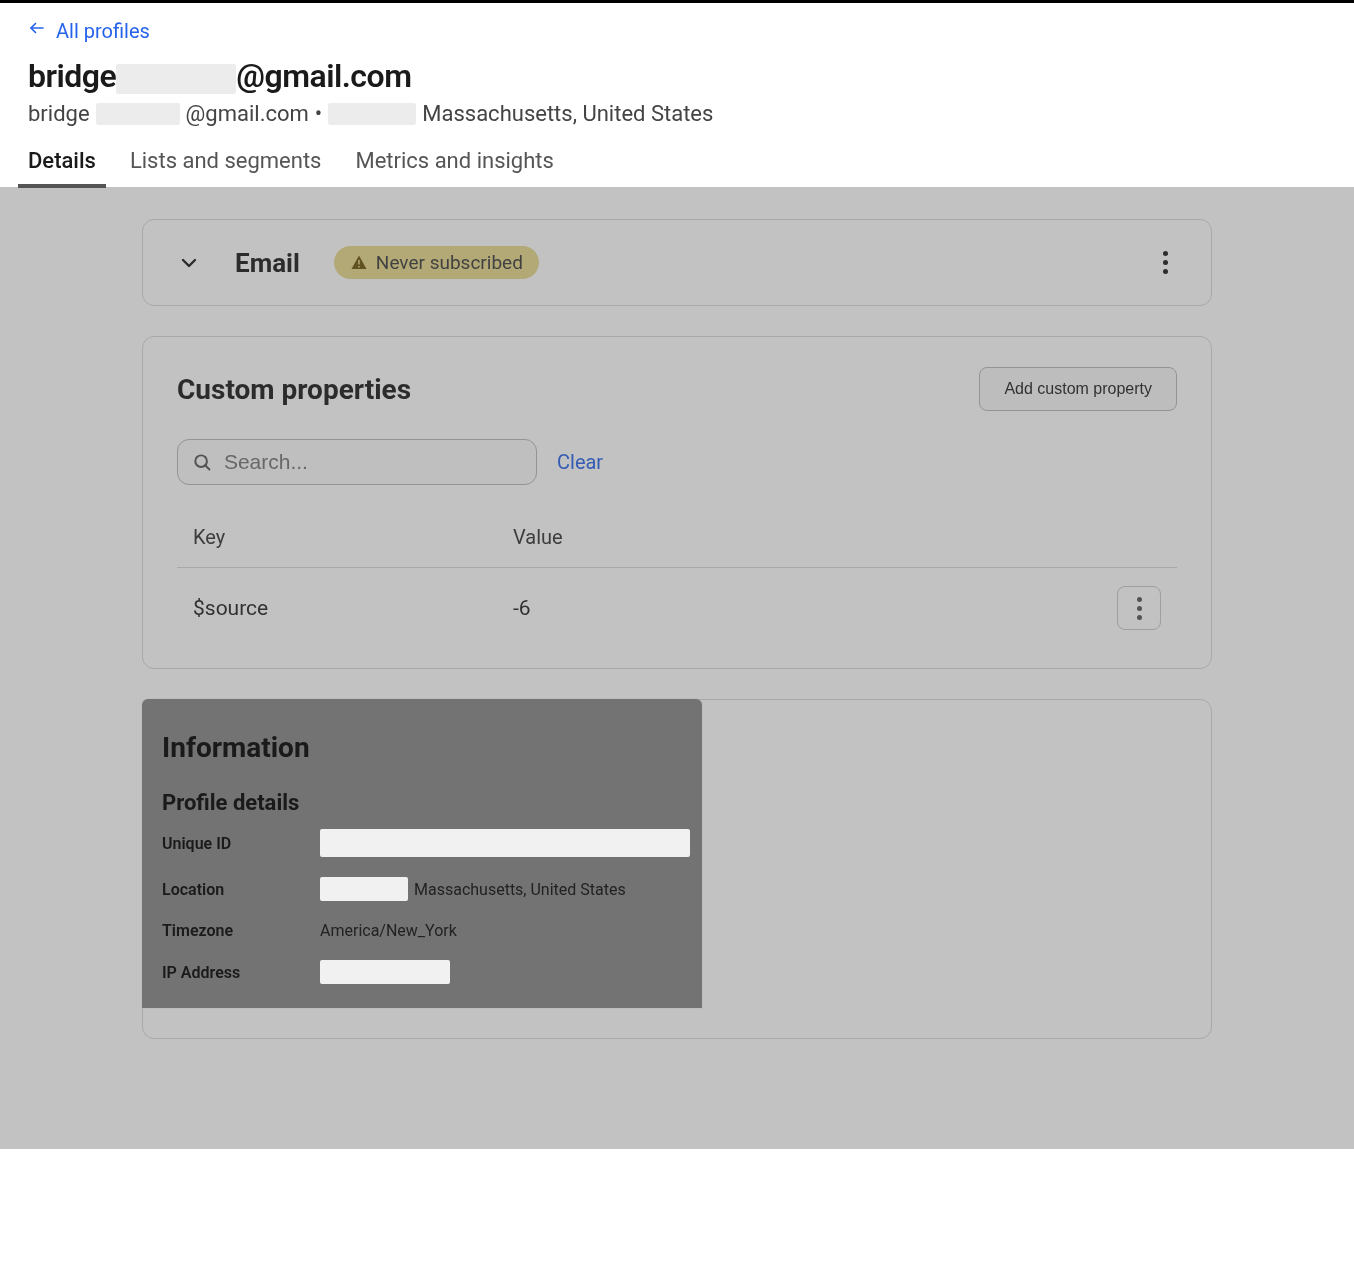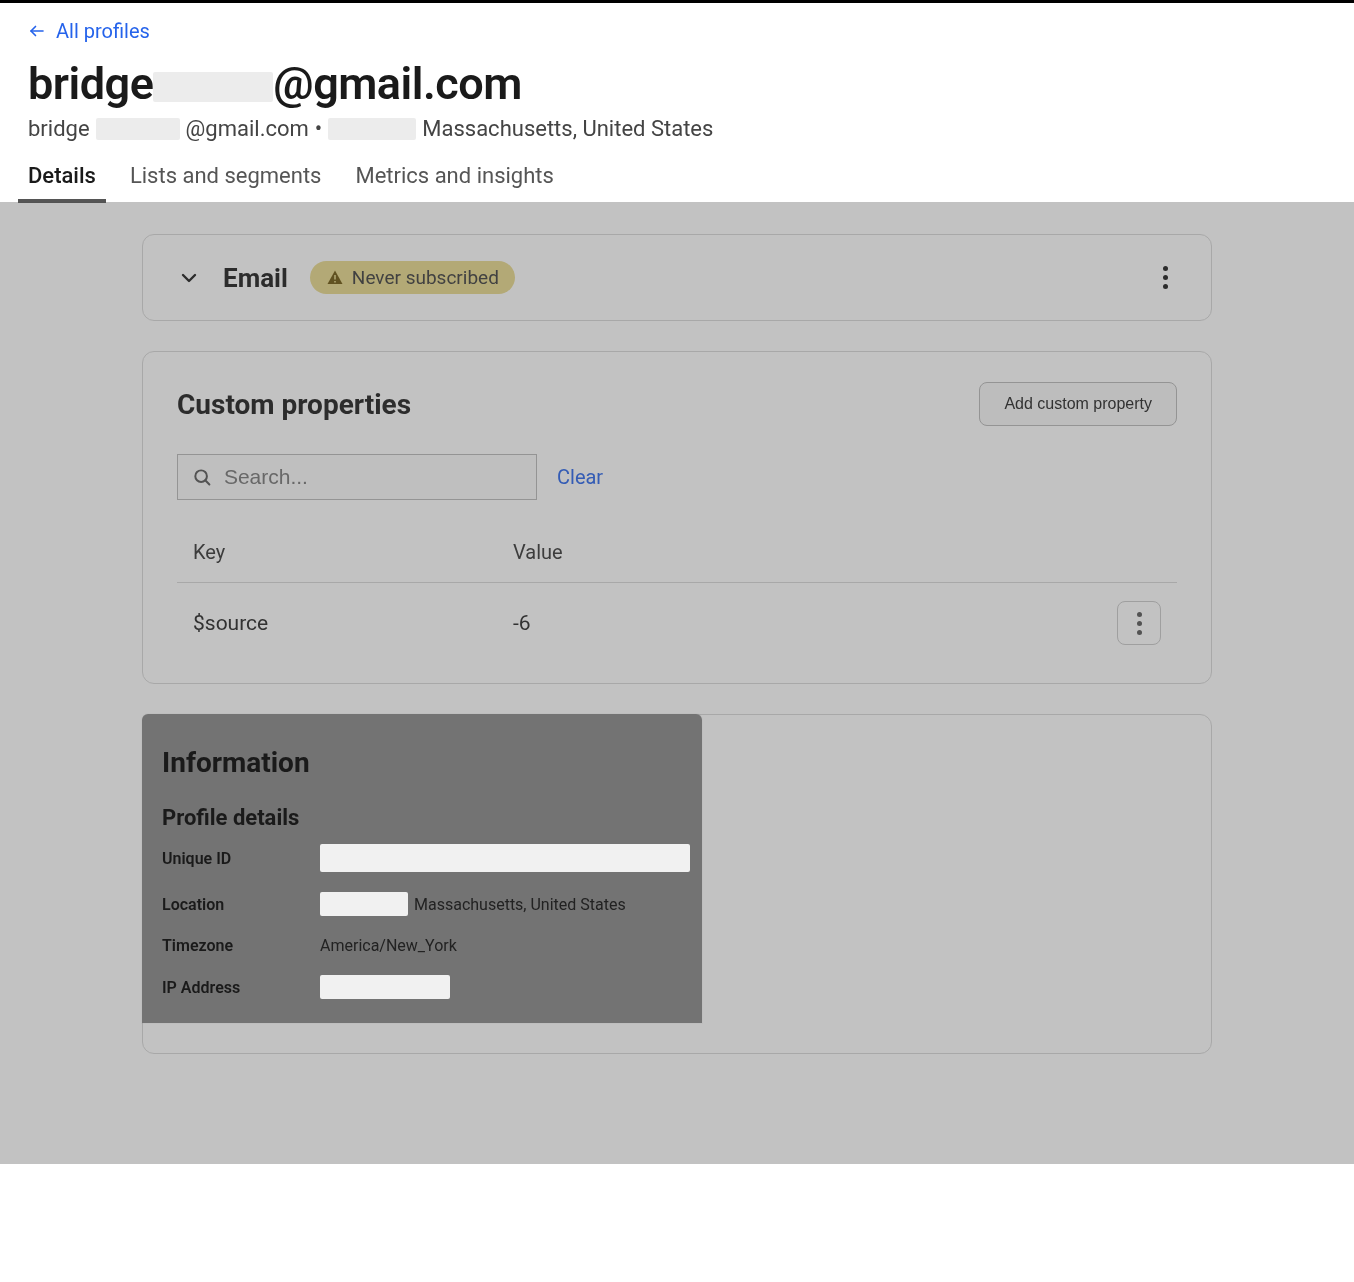--- a/index.html
+++ b/index.html
@@ -10,31 +10,30 @@
     font-size: 16px;
     width: 1354px;
   }
   .topbar-black { height: 3px; background: #000; }
   .header {
     padding: 16px 28px 0 28px;
     background: #fff;
   }
   .back-link {
     display: inline-flex;
-    align-items: center;
     gap: 10px;
     color: #2563eb;
     cursor: pointer;
     font-size: 20px;
     margin-bottom: 14px;
   }
   .back-link svg { width: 18px; height: 18px; }
   .title-row { display: flex; align-items: center; }
   .page-title {
-    font-size: 45px;
+    font-size: 32px;
     font-weight: 600;
     letter-spacing: -0.5px;
   }
   .redaction {
     display: inline-block;
     background: #ececec;
     border-radius: 2px;
     vertical-align: middle;
   }
   .subline {
@@ -93,21 +92,21 @@
   }
   .email-card {
     padding: 26px 34px;
     display: flex;
     align-items: center;
     justify-content: space-between;
   }
   .email-left {
     display: flex;
     align-items: center;
-    gap: 22px;
+    gap: 34px;
   }
   .chev-icon { width: 24px; height: 24px; }
   .email-title { font-size: 26px; font-weight: 700; }
   .badge {
     display: inline-flex;
     align-items: center;
     gap: 8px;
     background: #e8d98a;
     color: #3a3a3a;
     font-size: 19px;
@@ -139,21 +138,21 @@
     cursor: pointer;
   }
   .search-row {
     display: flex; align-items: center; gap: 20px;
     margin-bottom: 22px;
   }
   .search-box {
     display: flex; align-items: center;
     border: 1px solid #b8b8b8;
     background: #fafafa;
-    border-radius: 0;
+    border-radius: 12px;
     width: 360px;
     padding: 10px 14px;
     gap: 12px;
   }
   .search-box input {
     border: none; outline: none; background: transparent;
     font-size: 21px; width: 100%;
     color: #444;
   }
   .link { color: #2563eb; font-size: 20px; cursor: pointer; }

